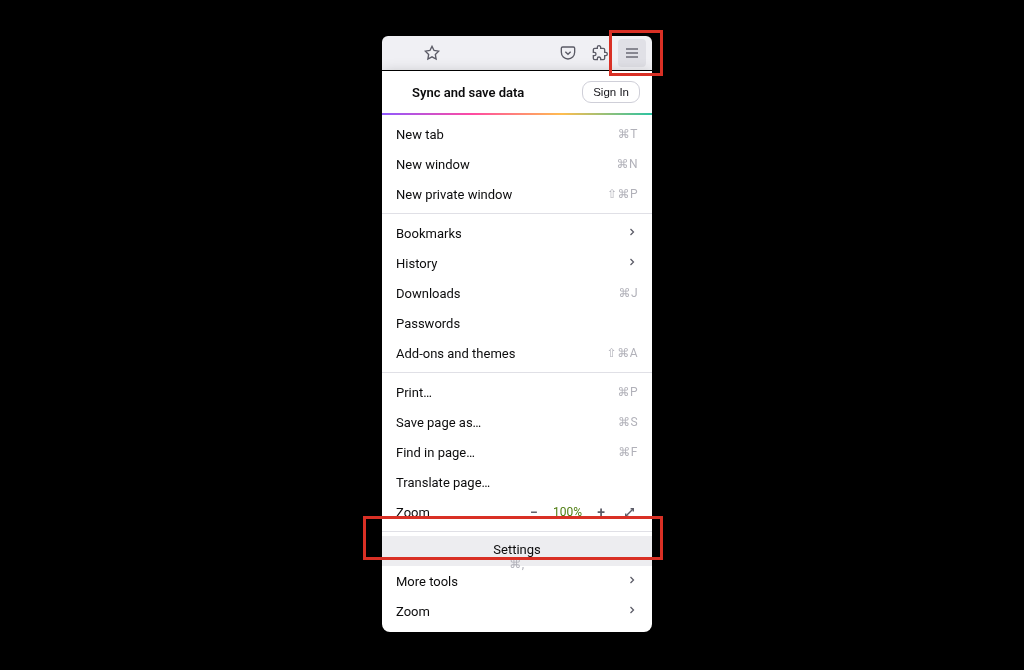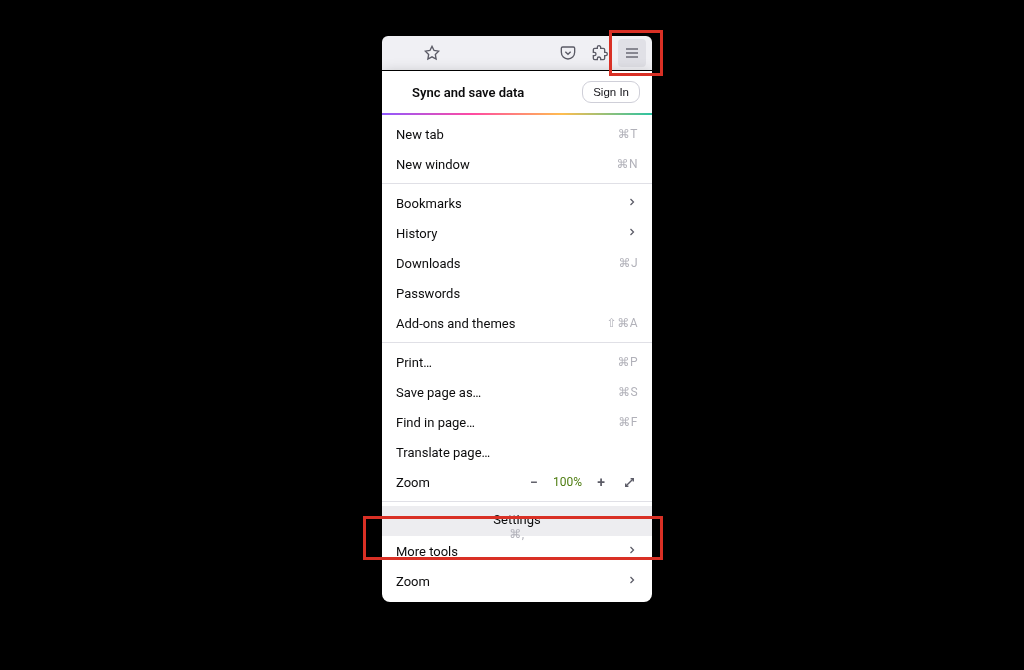--- a/index.html
+++ b/index.html
@@ -173,20 +173,24 @@
   <div class="gradient"></div>
 
   <div class="menu-item">
     <span>New tab</span>
     <span class="shortcut">⌘T</span>
   </div>
   <div class="menu-item">
     <span>New window</span>
     <span class="shortcut">⌘N</span>
   </div>
+  <div class="menu-item">
+    <span>New private window</span>
+    <span class="shortcut">⇧⌘P</span>
+  </div>
 
   <div class="divider"></div>
 
   <div class="menu-item">
     <span>Bookmarks</span>
     <span class="chevron"><svg width="12" height="12" viewBox="0 0 24 24" fill="none" stroke="currentColor" stroke-width="2.5">
           <polyline points="9 18 15 12 9 6"></polyline>
         </svg></span>
   </div>
   <div class="menu-item">

